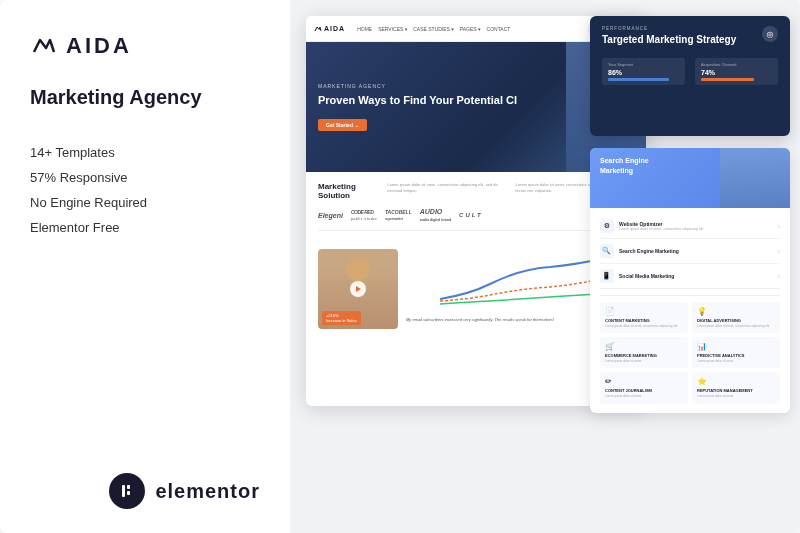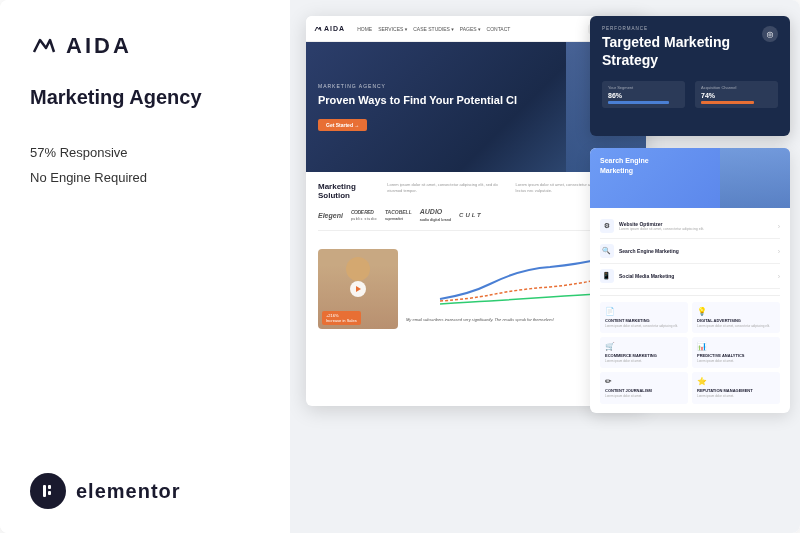--- a/index.html
+++ b/index.html
@@ -75,20 +75,21 @@
       color: #333;
       padding: 5px 0;
       font-weight: 400;
     }
 
     .elementor-badge {
       display: flex;
       align-items: center;
       gap: 10px;
       margin-top: auto;
+      justify-content: flex-end;
     }
 
     .elementor-icon {
       width: 36px;
       height: 36px;
       background: #1a1a2e;
       border-radius: 50%;
       display: flex;
       align-items: center;
       justify-content: center;
@@ -341,21 +342,21 @@
 
     .tms-label {
       font-size: 4.5px;
       color: rgba(255,255,255,0.6);
       letter-spacing: 1px;
       text-transform: uppercase;
       margin-bottom: 2px;
     }
 
     .tms-title {
-      font-size: 14px;
+      font-size: 10px;
       font-weight: 700;
       color: #fff;
       line-height: 1.3;
       margin-bottom: 6px;
     }
 
     .tms-stats {
       display: flex;
       gap: 10px;
       padding: 0 12px;
@@ -552,22 +553,24 @@
         <span class="logo-text">AIDA</span>
       </div>
 
       <div class="tagline">
         <div class="tagline-title">
           <span>Marketing Agency</span><br>
         </div>
       </div>
 
       <ul class="features-list">
+        <li>14+ Templates</li>
         <li>57% Responsive</li>
         <li>No Engine Required</li>
+        <li>Elementor Free</li>
       </ul>
     </div>
 
     <div class="elementor-badge">
       <div class="elementor-icon">
         <svg width="20" height="20" viewBox="0 0 20 20" fill="none">
           <rect x="5" y="4" width="3" height="12" rx="1" fill="white"></rect>
           <rect x="10" y="4" width="3" height="4" rx="1" fill="white"></rect>
           <rect x="10" y="10" width="3" height="4" rx="1" fill="white"></rect>
         </svg>

